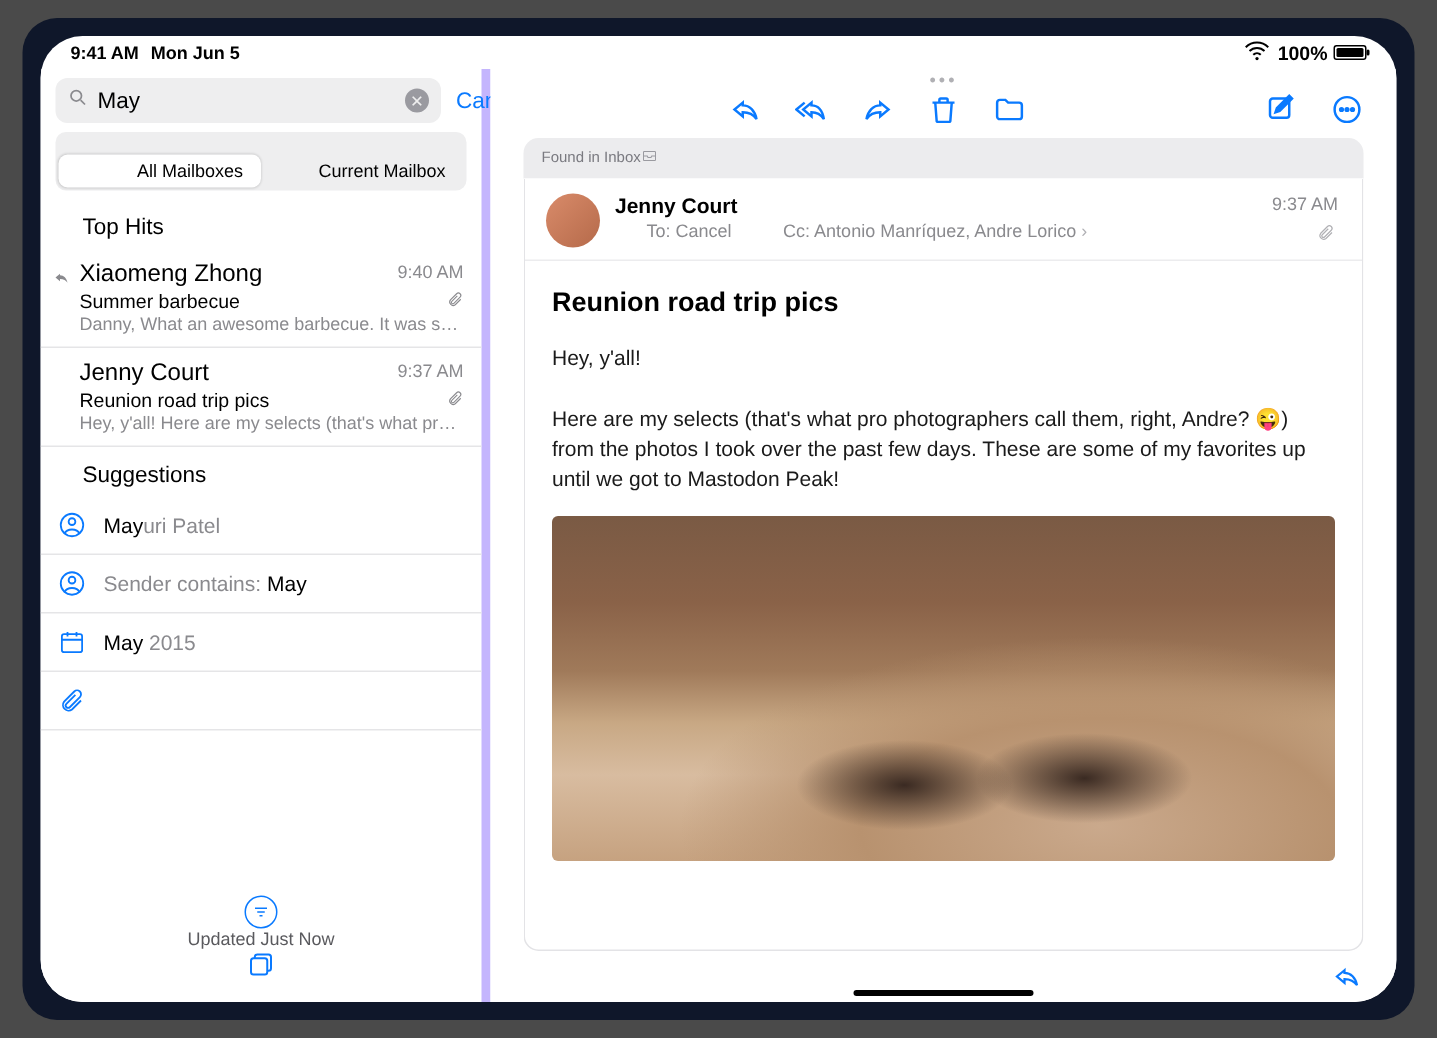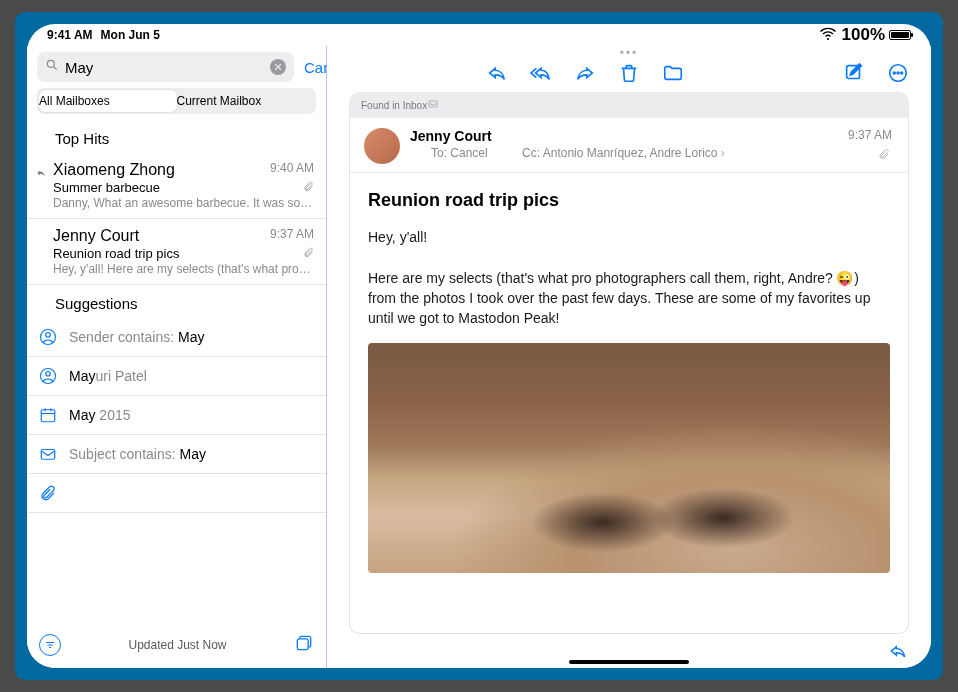--- a/index.html
+++ b/index.html
@@ -1,53 +1,53 @@
 <!DOCTYPE html>
 <html><head>
 <meta charset="utf-8">
 <style>
   * { box-sizing: border-box; margin: 0; padding: 0; font-family: -apple-system, "Helvetica Neue", Arial, sans-serif; }
   body { background: #4a4a4a; width: 958px; height: 692px; position: relative; }
-  .device { position: absolute; left: 15px; top: 12px; width: 928px; height: 668px; background: #0369a1; border-radius: 10px; padding: 12px; }
+  .device { position: absolute; left: 15px; top: 12px; width: 928px; height: 668px; background: #0f172a; border-radius: 23px; padding: 12px; }
   .screen { width: 100%; height: 100%; background: #fff; border-radius: 28px; overflow: hidden; display: flex; flex-direction: column; position: relative; }
 
   .status-bar { height: 22px; display: flex; align-items: center; justify-content: space-between; padding: 0 20px; font-size: 12px; font-weight: 600; color:#000; }
   .status-left { display:flex; gap:8px; align-items:center;}
   .status-right { display:flex; gap:4px; align-items:center;}
   .battery-shell { width:22px; height:10px; border:1px solid #000; border-radius:2px; position:relative; display:inline-block;}
   .battery-shell::after { content:""; position:absolute; right:-3px; top:2px; width:2px; height:4px; background:#000; border-radius:1px;}
   .battery-fill { position:absolute; left:1px; top:1px; bottom:1px; right:1px; background:#000; border-radius:1px;}
 
   .content { flex:1; display:flex; overflow:hidden; }
-  .sidebar { width: 300px; border-right: 1px solid #c4b5fd; display:flex; flex-direction:column; background:#fff; }
+  .sidebar { width: 300px; border-right: 6px solid #c4b5fd; display:flex; flex-direction:column; background:#fff; }
   .search-row { display:flex; align-items:center; gap:10px; padding:6px 10px 6px 10px; }
   .search-field { flex:1; height:30px; background:#eeeeef; border-radius:8px; display:flex; align-items:center; padding:0 8px; gap:6px; color:#7a7a7e;}
   .search-field input { flex:1; border:none; background:transparent; font-size:15px; color:#000; outline:none;}
   .clear-btn { width:16px; height:16px; background:#9a9aa0; border-radius:50%; display:flex; align-items:center; justify-content:center; color:#eee; font-size:11px; }
   .cancel-link { color:#0a7aff; font-size:15px; }
 
   .scope-seg { margin:0 10px 6px 10px; display:flex; background:#eeeeef; border-radius:7px; padding:2px; }
-  .scope-seg .seg { flex:1; text-align:left; font-size:12px; padding:4px 0; border-radius:6px; color:#000;}
+  .scope-seg .seg { flex:1; text-align:right; font-size:12px; padding:4px 12px; border-radius:6px; color:#000;margin-top:13px;}
   .scope-seg .seg.active { background:#fff; box-shadow:0 0 2px rgba(0,0,0,0.2);}
 
   .section-title { font-weight:400; font-size:15px; padding:10px 12px 6px 28px; color:#000;}
   .hit { border-bottom:1px solid #e5e5e7; padding:8px 12px 8px 26px; position:relative;}
   .hit .sender { font-weight:400; font-size:16px; color:#000;}
   .hit .time { position:absolute; right:12px; top:8px; font-size:12px; color:#8a8a8e;}
   .hit .subject { font-size:13px; color:#000; margin-top:1px;}
   .hit .preview { font-size:12px; color:#8a8a8e; margin-top:1px; white-space:nowrap; overflow:hidden; text-overflow:ellipsis;}
   .hit .reply-ind { position:absolute; left:8px; top:12px; color:#8a8a8e;}
   .hit .clip { position:absolute; right:12px; top:28px; color:#8a8a8e; font-size:11px;}
 
   .sugg { display:flex; align-items:center; gap:12px; padding:10px 12px; border-bottom:1px solid #e5e5e7; font-size:14px;}
   .sugg .ico { width:18px; display:flex; justify-content:center; color:#0a7aff;}
   .sugg .txt { color:#8a8a8e;}
   .sugg .txt .em { color:#000;}
 
-  .sidebar-footer { margin-top:auto; display:flex; align-items:center; justify-content:space-between; padding:8px 12px 12px 12px; font-size:12px; color:#5a5a5e;}
+  .sidebar-footer { margin-top:auto; display:flex; align-items:center; justify-content:space-between; padding:8px 12px 12px 12px; font-size:12px; color:#5a5a5e;flex-direction:column;}
   .circ-btn { width:22px; height:22px; border:1.4px solid #0a7aff; border-radius:50%; display:flex; align-items:center; justify-content:center; color:#0a7aff; font-size:12px;}
 
   .main { flex:1; display:flex; flex-direction:column; background:#fff; position:relative;}
   .drag-dots { align-self:center; color:#b0b0b4; font-size:12px; letter-spacing:2px; line-height:10px; padding-top:2px;}
   .toolbar { display:flex; align-items:center; gap:22px; padding:4px 22px 8px 22px; color:#0a7aff;}
   .toolbar .spacer { flex:1;}
   .toolbar .grp { display:flex; gap:22px; align-items:center;}
   .tb-btn { width:22px; height:22px; display:flex; align-items:center; justify-content:center;}
   .tb-btn svg { stroke:#0a7aff; fill:none; stroke-width:1.8; }
 
@@ -88,21 +88,21 @@
         <span>9:41 AM</span>
         <span>Mon Jun 5</span>
       </div>
       <div class="status-right">
         <span>
           <svg class="ic" viewBox="0 0 24 24">
               <path d="M3 9c5-5 13-5 18 0M6 12c3.3-3.3 8.7-3.3 12 0M9 15c1.7-1.7 4.3-1.7 6 0" stroke="#000" fill="none" stroke-width="1.6"></path>
               <circle cx="12" cy="18" r="1.3" fill="#000"></circle>
             </svg>
         </span>
-        <span style="font-size:17px;">100%</span>
+        <span style="font-size:13px;">100%</span>
         <span class="battery-shell">
             <span class="battery-fill"></span>
           </span>
       </div>
     </div>
 
     <div class="content">
 
       <div class="sidebar">
         <div class="search-row">
@@ -158,51 +158,42 @@
         <div class="section-title">Suggestions</div>
 
         <div class="sugg">
           <span class="ico">
               <svg width="18" height="18" viewBox="0 0 24 24">
                 <circle cx="12" cy="12" r="10" stroke="#0a7aff" fill="none" stroke-width="1.6"></circle>
                 <circle cx="12" cy="9" r="3" stroke="#0a7aff" fill="none" stroke-width="1.6"></circle>
                 <path d="M5 20c1.5-3 5-4 7-4s5.5 1 7 4" stroke="#0a7aff" fill="none" stroke-width="1.6"></path>
               </svg>
             </span>
-          <span class="txt"><span>Sender contains: </span><span class="em">May</span></span>
+          <span class="txt"><span class="em">May</span><span>uri Patel</span></span>
         </div>
         <div class="sugg">
           <span class="ico">
               <svg width="18" height="18" viewBox="0 0 24 24">
                 <circle cx="12" cy="12" r="10" stroke="#0a7aff" fill="none" stroke-width="1.6"></circle>
                 <circle cx="12" cy="9" r="3" stroke="#0a7aff" fill="none" stroke-width="1.6"></circle>
                 <path d="M5 20c1.5-3 5-4 7-4s5.5 1 7 4" stroke="#0a7aff" fill="none" stroke-width="1.6"></path>
               </svg>
             </span>
-          <span class="txt"><span class="em">May</span><span>uri Patel</span></span>
+          <span class="txt"><span>Sender contains: </span><span class="em">May</span></span>
         </div>
         <div class="sugg">
           <span class="ico">
               <svg width="18" height="18" viewBox="0 0 24 24">
                 <rect x="3" y="5" width="18" height="16" rx="2" stroke="#0a7aff" fill="none" stroke-width="1.6"></rect>
                 <line x1="3" y1="10" x2="21" y2="10" stroke="#0a7aff" stroke-width="1.6"></line>
                 <line x1="8" y1="3" x2="8" y2="7" stroke="#0a7aff" stroke-width="1.6"></line>
                 <line x1="16" y1="3" x2="16" y2="7" stroke="#0a7aff" stroke-width="1.6"></line>
               </svg>
             </span>
           <span class="txt"><span class="em">May</span><span> 2015</span></span>
-        </div>
-        <div class="sugg">
-          <span class="ico">
-              <svg width="18" height="18" viewBox="0 0 24 24">
-                <rect x="3" y="6" width="18" height="13" rx="2" stroke="#0a7aff" fill="none" stroke-width="1.6"></rect>
-                <path d="M3 8l9 6 9-6" stroke="#0a7aff" fill="none" stroke-width="1.6"></path>
-              </svg>
-            </span>
-          <span class="txt"><span>Subject contains: </span><span class="em">May</span></span>
         </div>
         <div class="sugg">
           <span class="ico">
               <svg width="18" height="18" viewBox="0 0 24 24">
                 <path d="M20 12l-8 8a5 5 0 01-7-7l9-9a3.5 3.5 0 015 5l-9 9a2 2 0 01-3-3l8-8" stroke="#0a7aff" fill="none" stroke-width="1.6"></path>
               </svg>
             </span>
         </div>
 
         <div class="sidebar-footer">

